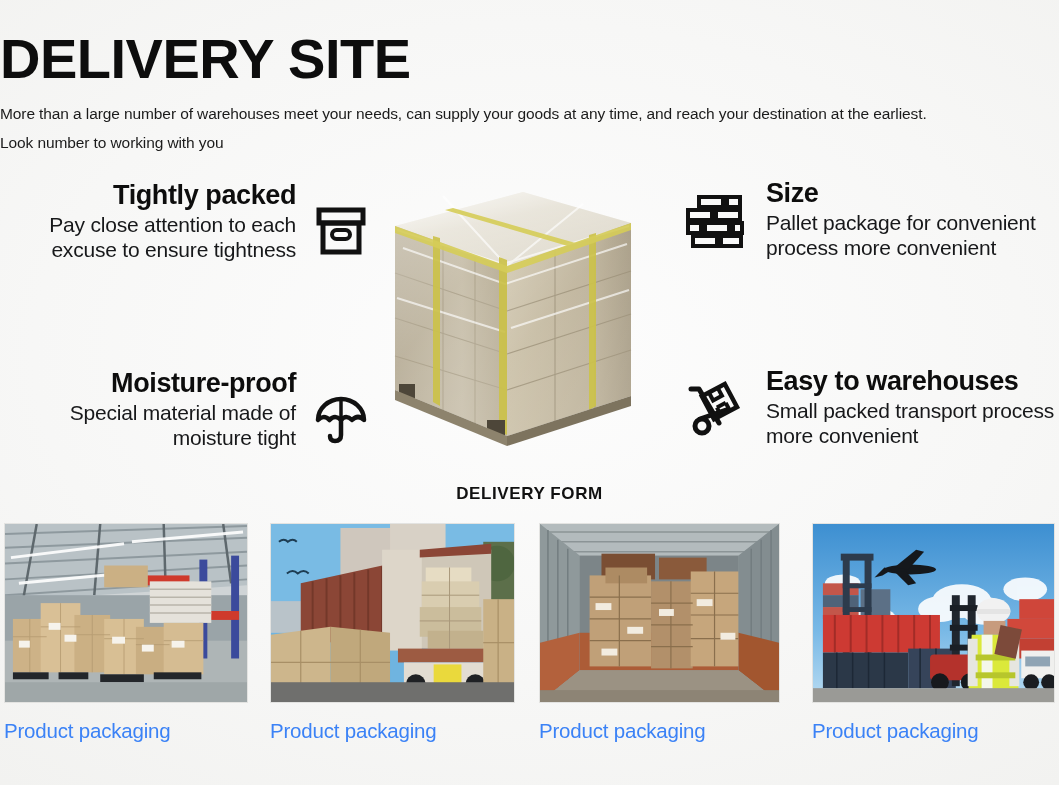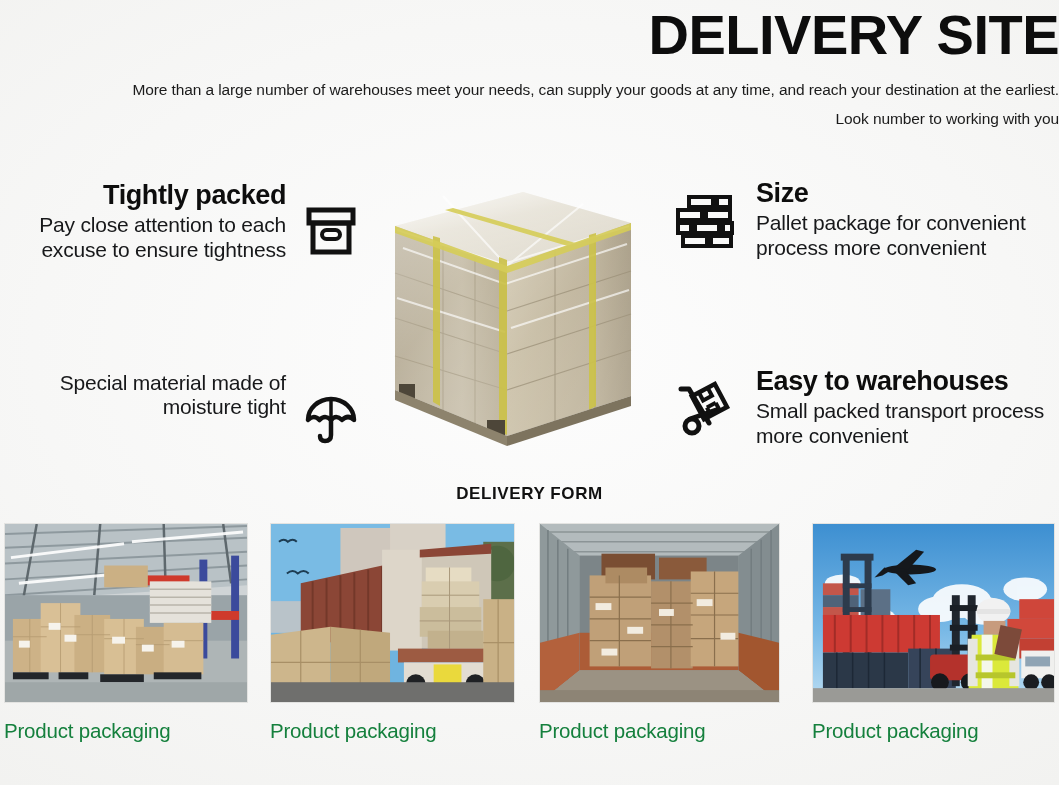--- a/index.html
+++ b/index.html
@@ -9,36 +9,36 @@
     font-family:"Liberation Sans", sans-serif;
     background:
       radial-gradient(ellipse 900px 600px at 50% 45%, #fdfdfd 0%, #f7f7f6 55%, #f1f1ef 100%);
     color:#111;
     overflow:hidden;
     position:relative;
   }
   .page { position:relative; width:1059px; height:785px; }
 
   
-  .header { text-align:right; padding-top:6px; }
+  .header { text-align:left; padding-top:30px; }
   .title {
     font-size:56px; font-weight:bold; letter-spacing:-0.5px;
     line-height:1.05; color:#0d0d0d;
   }
   .subtitle-1 {
     font-size:15.5px; color:#1b1b1b; margin-top:16px;
     letter-spacing:-0.1px; font-weight:500;
   }
   .subtitle-2 {
     font-size:15.5px; color:#1b1b1b; margin-top:11px;
     letter-spacing:-0.1px; font-weight:500;
   }
 
   
-  .features { position:absolute; top:168px; left:2px; width:945px; height:300px; }
+  .features { position:absolute; top:168px; left:12px; width:945px; height:300px; }
   .feature { position:absolute; display:flex; align-items:flex-start; gap:14px; }
   .feat-text-left { text-align:right; }
   .feat-text-right { text-align:left; }
   .feat-title { font-size:27px; font-weight:bold; line-height:1.12; color:#0d0d0d; letter-spacing:-0.4px; }
   .feat-desc { font-size:21px; line-height:1.16; color:#17181a; letter-spacing:-0.2px; margin-top:3px; }
   .icon-wrap { flex:0 0 auto; width:62px; height:62px; display:flex; align-items:center; justify-content:center; }
 
   .f-tl { top:12px;  left:0;    width:360px; justify-content:flex-end; }
   .f-tr { top:10px;  left:672px; width:387px; justify-content:flex-start; }
   .f-bl { top:200px; left:0;    width:360px; justify-content:flex-end; }
@@ -61,21 +61,21 @@
 
   
   .photos { position:absolute; top:523px; left:0; width:1059px; height:260px; }
   .photo-cell { position:absolute; top:0; }
   .photo-frame {
     width:100%; height:180px; overflow:hidden; position:relative;
     border:1px solid #e3e3e1; background:#ddd;
   }
   .photo-frame svg { display:block; width:100%; height:100%; }
   .photo-caption {
-    margin-top:16px; font-size:20.5px; color:#15803d; letter-spacing:-0.2px;
+    margin-top:16px; font-size:20.5px; color:#3b82f6; letter-spacing:-0.2px;
   }
   .c1 { left:4px;   width:244px; }
   .c2 { left:270px; width:245px; }
   .c3 { left:539px; width:241px; }
   .c4 { left:812px; width:243px; }
 </style>
 </head>
 <body>
 
 <div class="page">
@@ -119,20 +119,21 @@
         </svg>
       </div>
       <div class="feat-block feat-text-right">
         <div class="feat-title">Size</div>
         <div class="feat-desc">Pallet package for convenient process more convenient</div>
       </div>
     </div>
 
     <div class="feature f-bl">
       <div class="feat-block feat-text-left">
+        <div class="feat-title">Moisture-proof</div>
         <div class="feat-desc">Special material made of moisture tight</div>
       </div>
       <div class="icon-wrap">
         <svg width="54" height="52" viewBox="0 0 54 52">
           <path d="M4 27 A23 21 0 0 1 50 27 Q44 21 38 27 Q32 21 27 27 Q21 21 15.5 27 Q10 21 4 27 Z" fill="none" stroke="#111" stroke-width="4.5" stroke-linejoin="round"></path>
           <path d="M27 6 L27 27" fill="none" stroke="#111" stroke-width="3.5"></path>
           <path d="M27 27 L27 42 Q27 48 21 48 Q16 48 16 43" fill="none" stroke="#111" stroke-width="4.5" stroke-linecap="round"></path>
         </svg>
       </div>
     </div>

